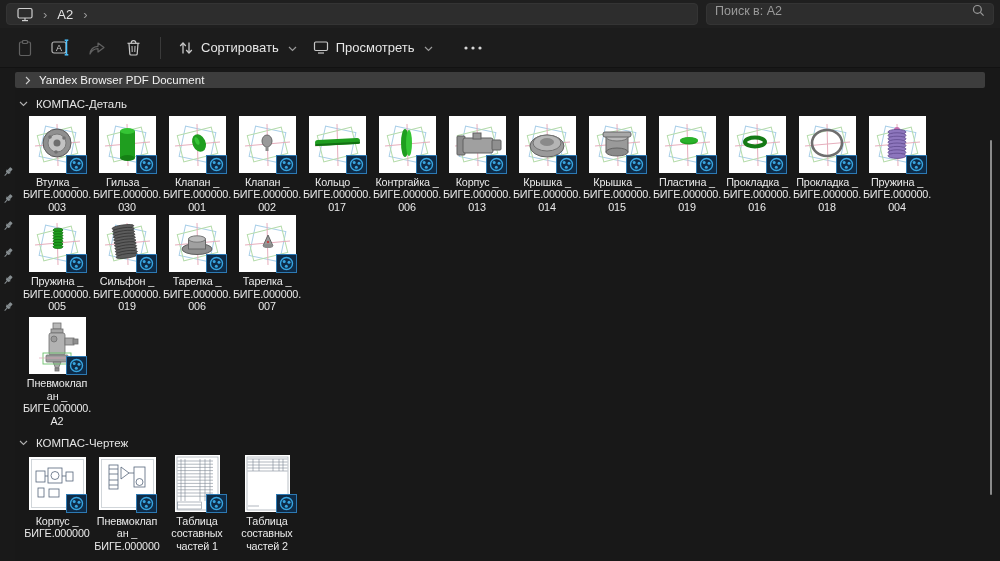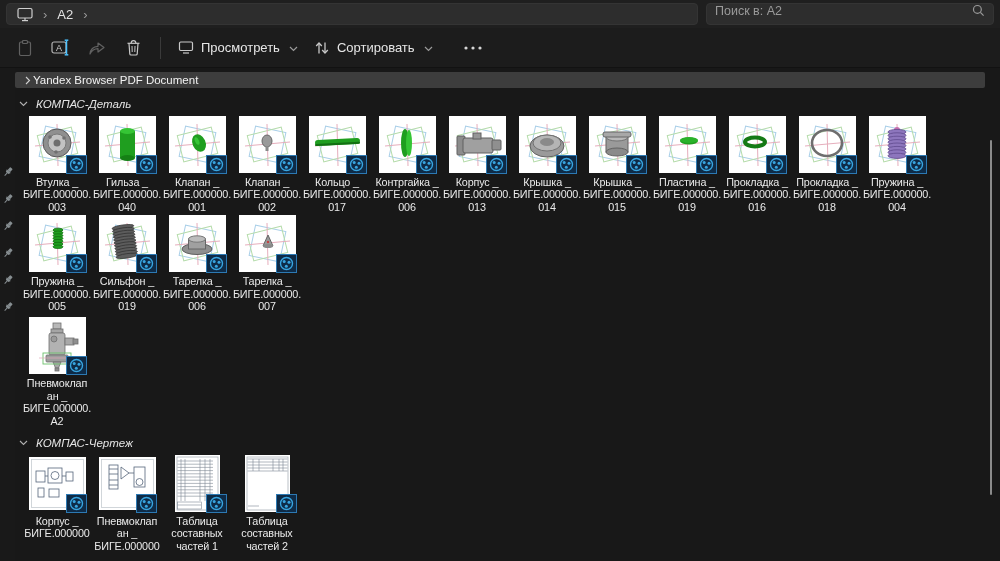--- a/index.html
+++ b/index.html
@@ -30,23 +30,23 @@
   .toolbar-spacer { flex:1; }
 
   
   .main { flex:1; display:flex; position:relative; background:#181818; overflow:hidden; }
   .rail { flex:0 0 15px; display:flex; flex-direction:column; align-items:center;
     padding-top:96px; gap:15px; background:#191919; }
   .rail .pin { width:12px; height:12px; opacity:.85; }
   .content { flex:1; position:relative; padding:4px 10px 0 0; }
 
   .group-bar { height:16px; background:#3d3d3d; border-radius:2px; display:flex; align-items:center;
-    gap:2px; padding:0 8px 0 10px; font-size:11.5px; color:#f2f2f2; margin:0 5px 0 0; }
+    gap:8px; padding:0 8px 0 10px; font-size:11.5px; color:#f2f2f2; margin:0 5px 0 0; }
   .group-header { display:flex; align-items:center; gap:8px; font-size:11.5px; color:#e4e4e4;
-    margin:9px 0 0 4px; height:14px;font-style:italic; }
+    margin:9px 0 0 4px; height:14px; }
   .gchev { display:flex; align-items:center; }
 
   .grid { display:flex; flex-wrap:wrap; gap:2px 12px; padding:5px 0 0 13px; width:975px; }
   .item { width:58px; display:flex; flex-direction:column; align-items:center; }
   .thumb { width:57px; height:57px; position:relative; flex:0 0 auto; }
   .badge { position:absolute; right:-1px; bottom:-1px; width:21px; height:19px; }
   .ilabel { margin-top:3px; width:70px; margin-left:-6px; margin-right:-6px; text-align:center;
     font-size:10.8px; line-height:12.4px; color:#eaeaea; white-space:pre-line; letter-spacing:-0.15px; }
 
   .scrollbar { position:absolute; left:990px; top:72px; width:2px; height:355px; background:#8a8a8a;
@@ -115,42 +115,42 @@
             <line x1="1.5" y1="4.3" x2="13.5" y2="4.3" stroke="#c9c9c9" stroke-width="1.2"></line>
             <path d="M5.2 4 Q5.2 1.6 7.5 1.6 Q9.8 1.6 9.8 4" fill="none" stroke="#c9c9c9" stroke-width="1.2"></path>
             <line x1="6" y1="7" x2="6.2" y2="13" stroke="#c9c9c9" stroke-width="1"></line>
             <line x1="9" y1="7" x2="8.8" y2="13" stroke="#c9c9c9" stroke-width="1"></line>
           </svg>
       </span>
     </div>
     <div class="tdivider"></div>
     <div class="tbtn">
       <span style="display:flex">
-        <svg width="16" height="15" viewBox="0 0 16 15">
-            <rect x="1.5" y="2" width="13" height="8.5" rx="1.2" fill="none" stroke="#c9c9c9" stroke-width="1.2"></rect>
-            <line x1="5" y1="13" x2="11" y2="13" stroke="#c9c9c9" stroke-width="1.2"></line>
-          </svg>
-      </span>
-      <span>Просмотреть</span>
-      <span class="chev-down">
-        <svg width="9" height="6" viewBox="0 0 9 6">
-            <path d="M1 1 L4.5 4.5 L8 1" fill="none" stroke="#9a9a9a" stroke-width="1.2"></path>
-          </svg>
-      </span>
-    </div>
-    <div class="tbtn">
-      <span style="display:flex">
         <svg width="16" height="16" viewBox="0 0 16 16">
             <line x1="5" y1="13.5" x2="5" y2="3.5" stroke="#c9c9c9" stroke-width="1.3"></line>
             <path d="M2.2 6 L5 3 L7.8 6" fill="none" stroke="#c9c9c9" stroke-width="1.3"></path>
             <line x1="11" y1="2.5" x2="11" y2="12.5" stroke="#c9c9c9" stroke-width="1.3"></line>
             <path d="M8.2 10 L11 13 L13.8 10" fill="none" stroke="#c9c9c9" stroke-width="1.3"></path>
           </svg>
       </span>
       <span>Сортировать</span>
+      <span class="chev-down">
+        <svg width="9" height="6" viewBox="0 0 9 6">
+            <path d="M1 1 L4.5 4.5 L8 1" fill="none" stroke="#9a9a9a" stroke-width="1.2"></path>
+          </svg>
+      </span>
+    </div>
+    <div class="tbtn">
+      <span style="display:flex">
+        <svg width="16" height="15" viewBox="0 0 16 15">
+            <rect x="1.5" y="2" width="13" height="8.5" rx="1.2" fill="none" stroke="#c9c9c9" stroke-width="1.2"></rect>
+            <line x1="5" y1="13" x2="11" y2="13" stroke="#c9c9c9" stroke-width="1.2"></line>
+          </svg>
+      </span>
+      <span>Просмотреть</span>
       <span class="chev-down">
         <svg width="9" height="6" viewBox="0 0 9 6">
             <path d="M1 1 L4.5 4.5 L8 1" fill="none" stroke="#9a9a9a" stroke-width="1.2"></path>
           </svg>
       </span>
     </div>
     <div class="tbtn" style="margin-left:14px">
       <span style="display:flex">
         <svg width="18" height="4" viewBox="0 0 18 4">
             <circle cx="2" cy="2" r="1.6" fill="#d6d6d6"></circle>
@@ -265,21 +265,21 @@
                 <ellipse cx="28.5" cy="15" rx="7.5" ry="3" fill="#35c535"></ellipse>
               </svg><span class="badge"><svg width="21" height="19" viewBox="0 0 21 19">
                   <rect x="0.5" y="0.5" width="20" height="18" fill="#0e2b47" stroke="#2c79b3" stroke-width="1"></rect>
                   <circle cx="10.5" cy="9.5" r="6" fill="none" stroke="#38a5e0" stroke-width="1.4"></circle>
                   <circle cx="8.2" cy="7.6" r="1.5" fill="#38a5e0"></circle>
                   <circle cx="13" cy="8.2" r="1.5" fill="#38a5e0"></circle>
                   <circle cx="10.3" cy="12.2" r="1.5" fill="#38a5e0"></circle>
                 </svg></span></div>
             <div class="ilabel">Гильза _
 БИГЕ.000000.
-040</div>
+030</div>
           </div>
           <div class="item">
             <div class="thumb"><svg width="57" height="57" viewBox="0 0 57 57">
                 <rect x="0" y="0" width="57" height="57" fill="#ffffff"></rect>
                 <g fill="none" stroke-width="1">
                   <rect x="13" y="13" width="31" height="31" stroke="#a9cfe8" transform="rotate(12 28.5 28.5)"></rect>
                   <rect x="11" y="15" width="35" height="27" stroke="#b5dcab" transform="rotate(-14 28.5 28.5)"></rect>
                   <line x1="6" y1="30" x2="51" y2="26" stroke="#e6aebc"></line>
                   <line x1="28" y1="8" x2="29" y2="50" stroke="#e6aebc"></line>
                 </g>

